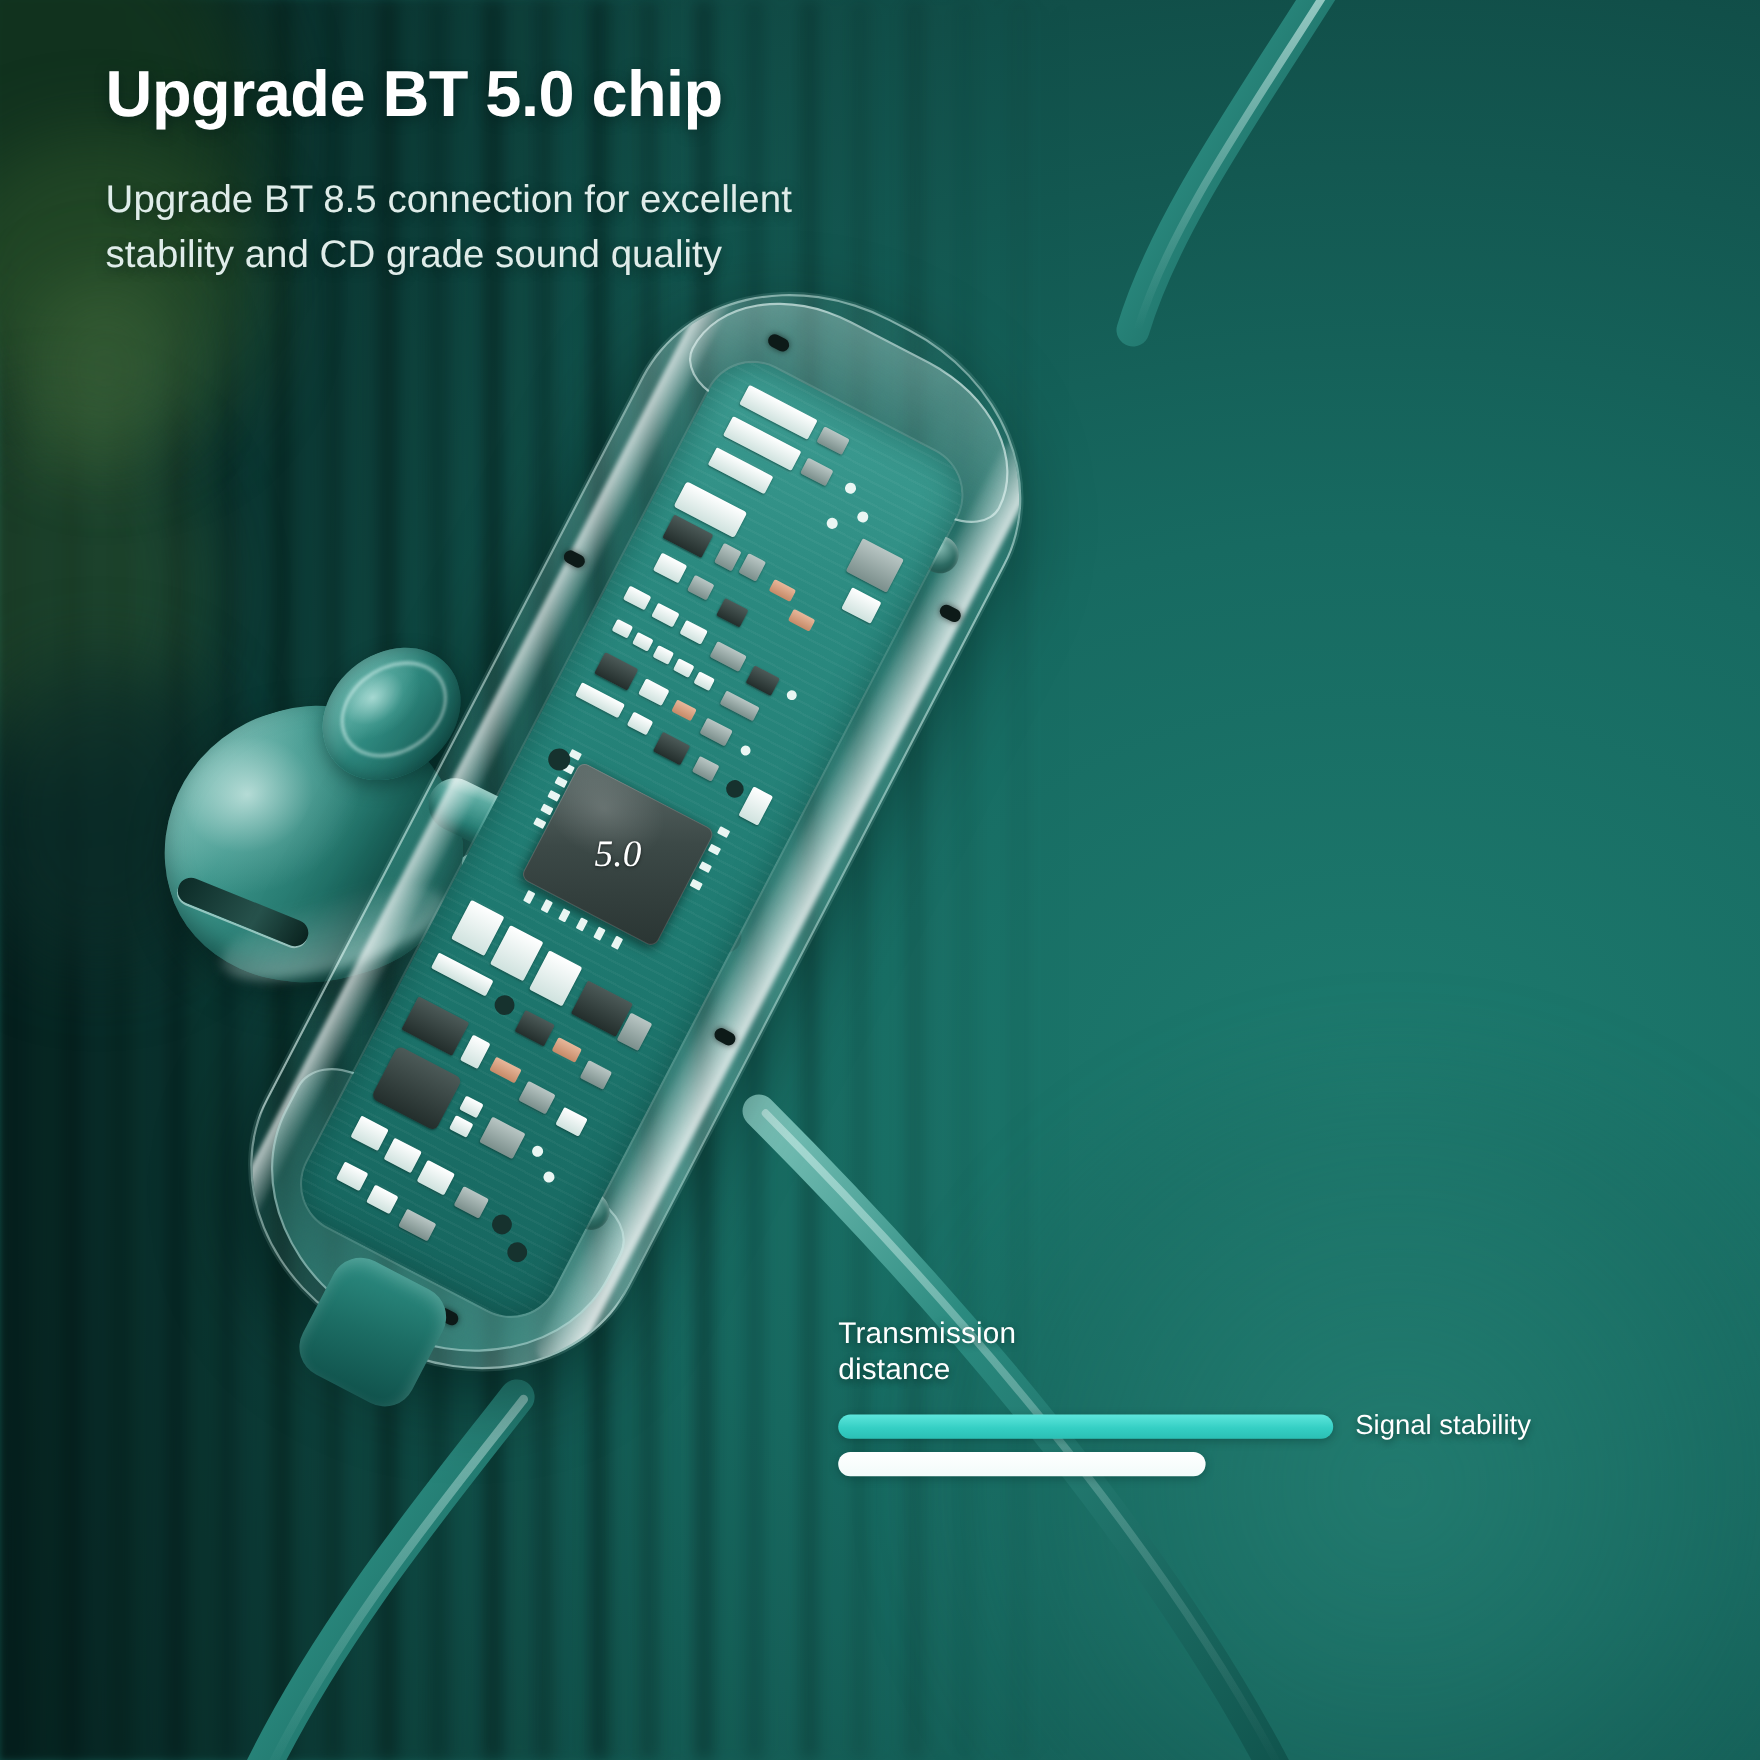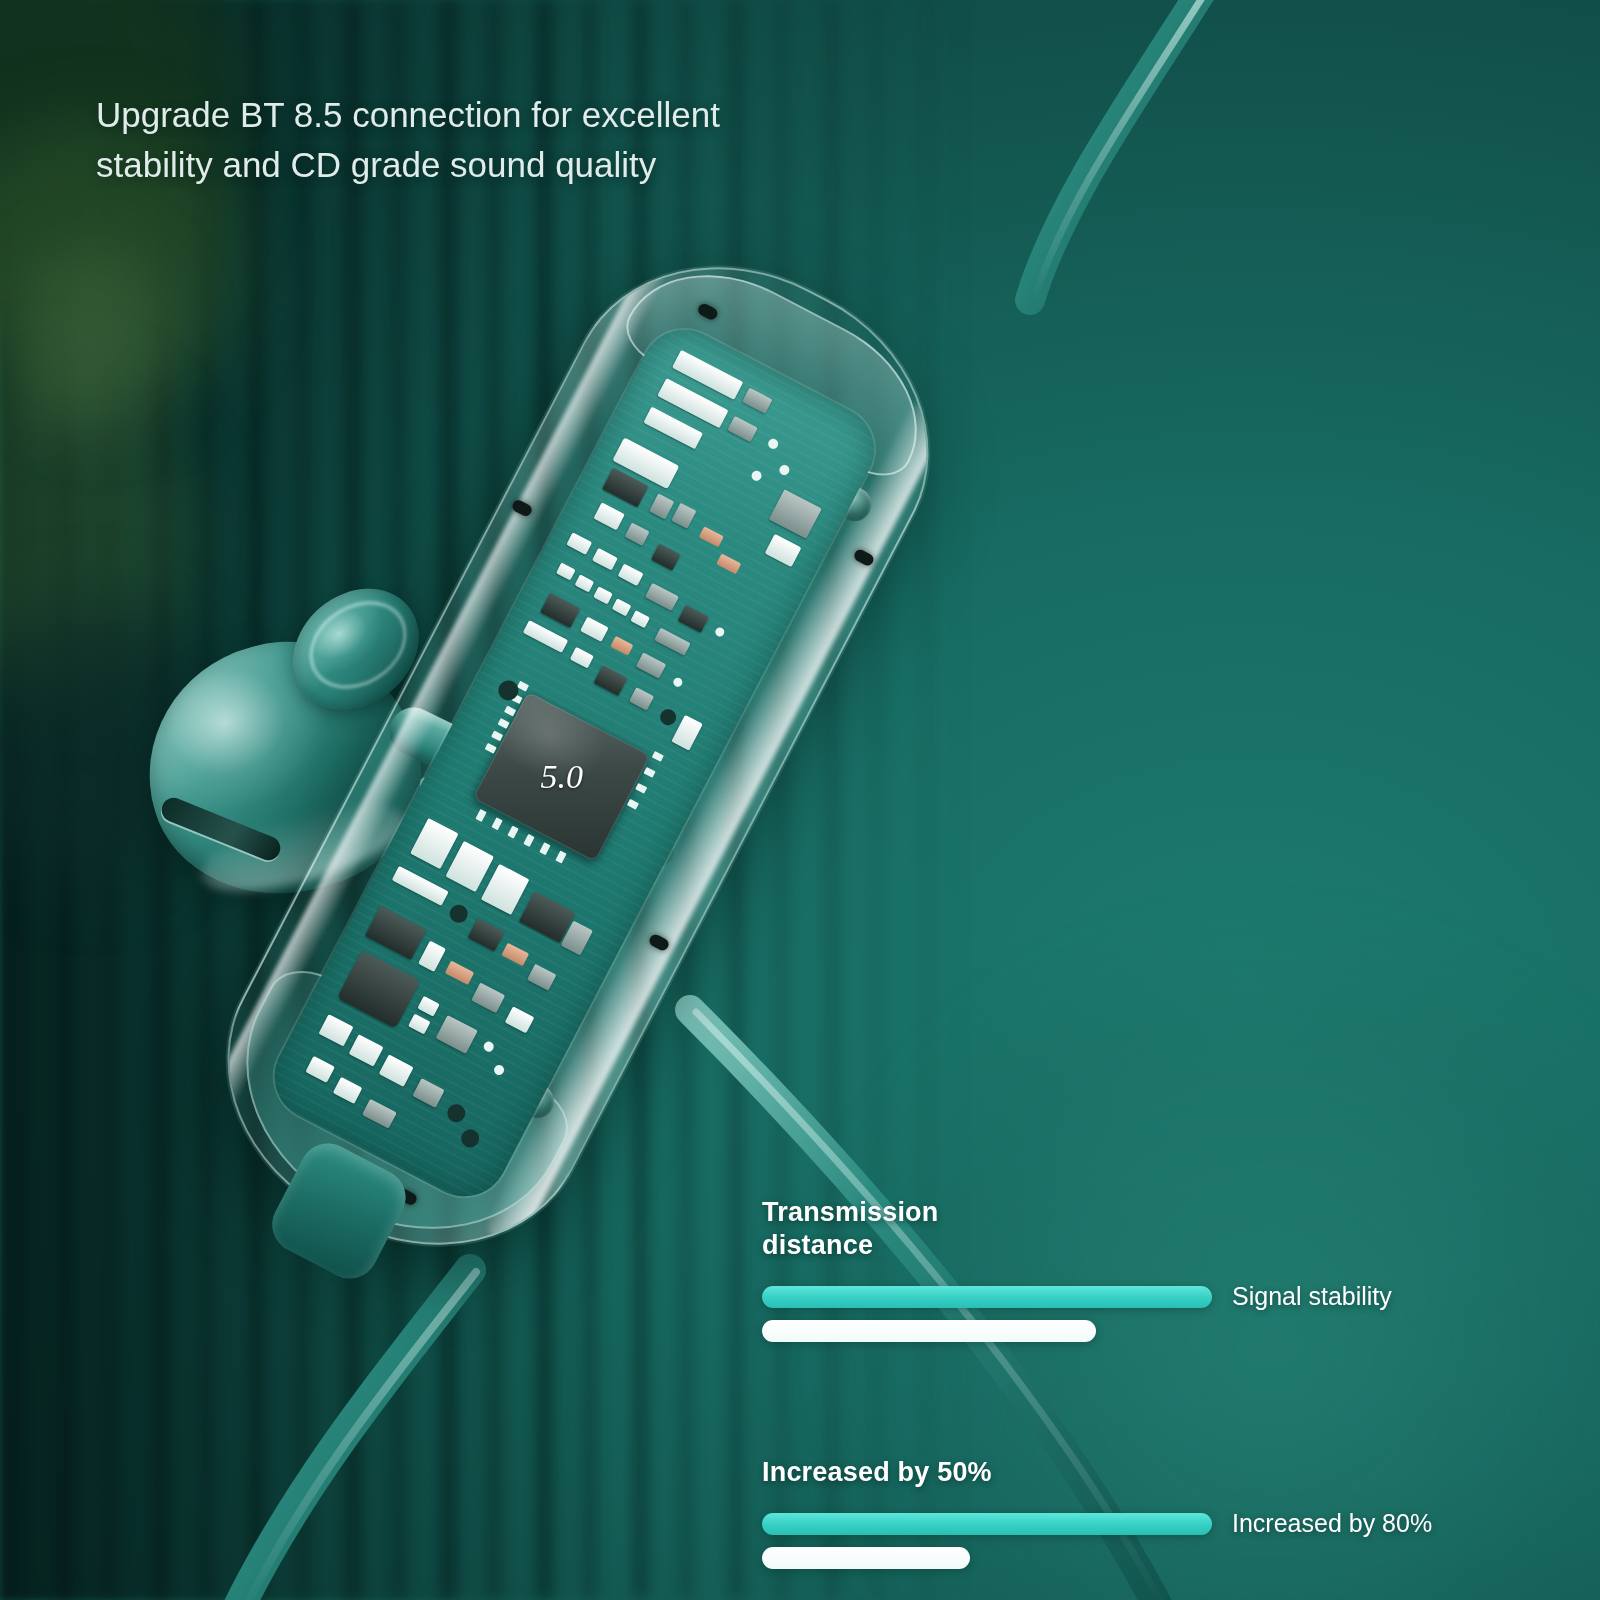--- a/index.html
+++ b/index.html
@@ -185,21 +185,21 @@
   .relief{
     position:absolute;left:128px;bottom:-52px;width:112px;height:116px;border-radius:28px;
     background:linear-gradient(170deg,#2e8f84 0%,#1c6d64 50%,#0f4f49 100%);
     box-shadow:inset 0 6px 14px rgba(232,252,248,.22);
   }
 
   
   .stats{position:absolute;left:762px;top:1196px;width:720px;}
   .grp{position:relative;}
   .grp .title{
-    color:#ffffff;font-weight:bold;font-size:27px;line-height:1.22;
+    color:#ffffff;font-weight:normal;font-size:27px;line-height:1.22;
     letter-spacing:.2px;text-shadow:0 2px 6px rgba(4,34,30,.55);
     white-space:pre-line;
   }
   .bars{margin-top:18px;text-align:right;}
   .barrow{position:relative;height:34px;display:flex;align-items:center;}
   .bar{height:22px;border-radius:12px;}
   .bar.teal{
     background:linear-gradient(180deg,#5ee6dc 0%,#35cfc4 55%,#2bbfb4 100%);
     box-shadow:0 2px 8px rgba(4,40,36,.35);
   }
@@ -395,47 +395,36 @@
       <div class="blackdot" style="left:10px;top:318px;"></div>
       <div class="blackdot" style="left:336px;top:204px;"></div>
       <div class="blackdot" style="left:332px;top:640px;"></div>
       <div class="blackdot" style="left:226px;top:982px;"></div>
       <div class="blackdot" style="left:84px;top:58px;"></div>
     </div>
     <div class="relief"></div>
   </div>
 
   <div class="copy">
+    <div class="h1">Upgrade BT 5.0 chip</div>
     <div class="sub">Upgrade BT 8.5 connection for excellent stability and CD grade sound quality</div>
   </div>
 
   <div class="stats">
 
     <div class="grp">
       <div class="title">Transmission
 distance</div>
       <div class="bars">
         <div class="barrow">
           <div class="bar teal" style="width:450px;"></div>
           <div class="sidelabel">Signal stability</div>
         </div>
         <div class="barrow">
           <div class="bar white" style="width:334px;"></div>
         </div>
       </div>
     </div>
 
-    <div class="grp grp2">
-      <div class="title">Increased by 50%</div>
-      <div class="bars">
-        <div class="barrow">
-          <div class="bar teal" style="width:450px;"></div>
-          <div class="sidelabel">Increased by 80%</div>
-        </div>
-        <div class="barrow">
-          <div class="bar white" style="width:208px;"></div>
-        </div>
-      </div>
-    </div>
 
   </div>
 
 </div>
 
 </body></html>

